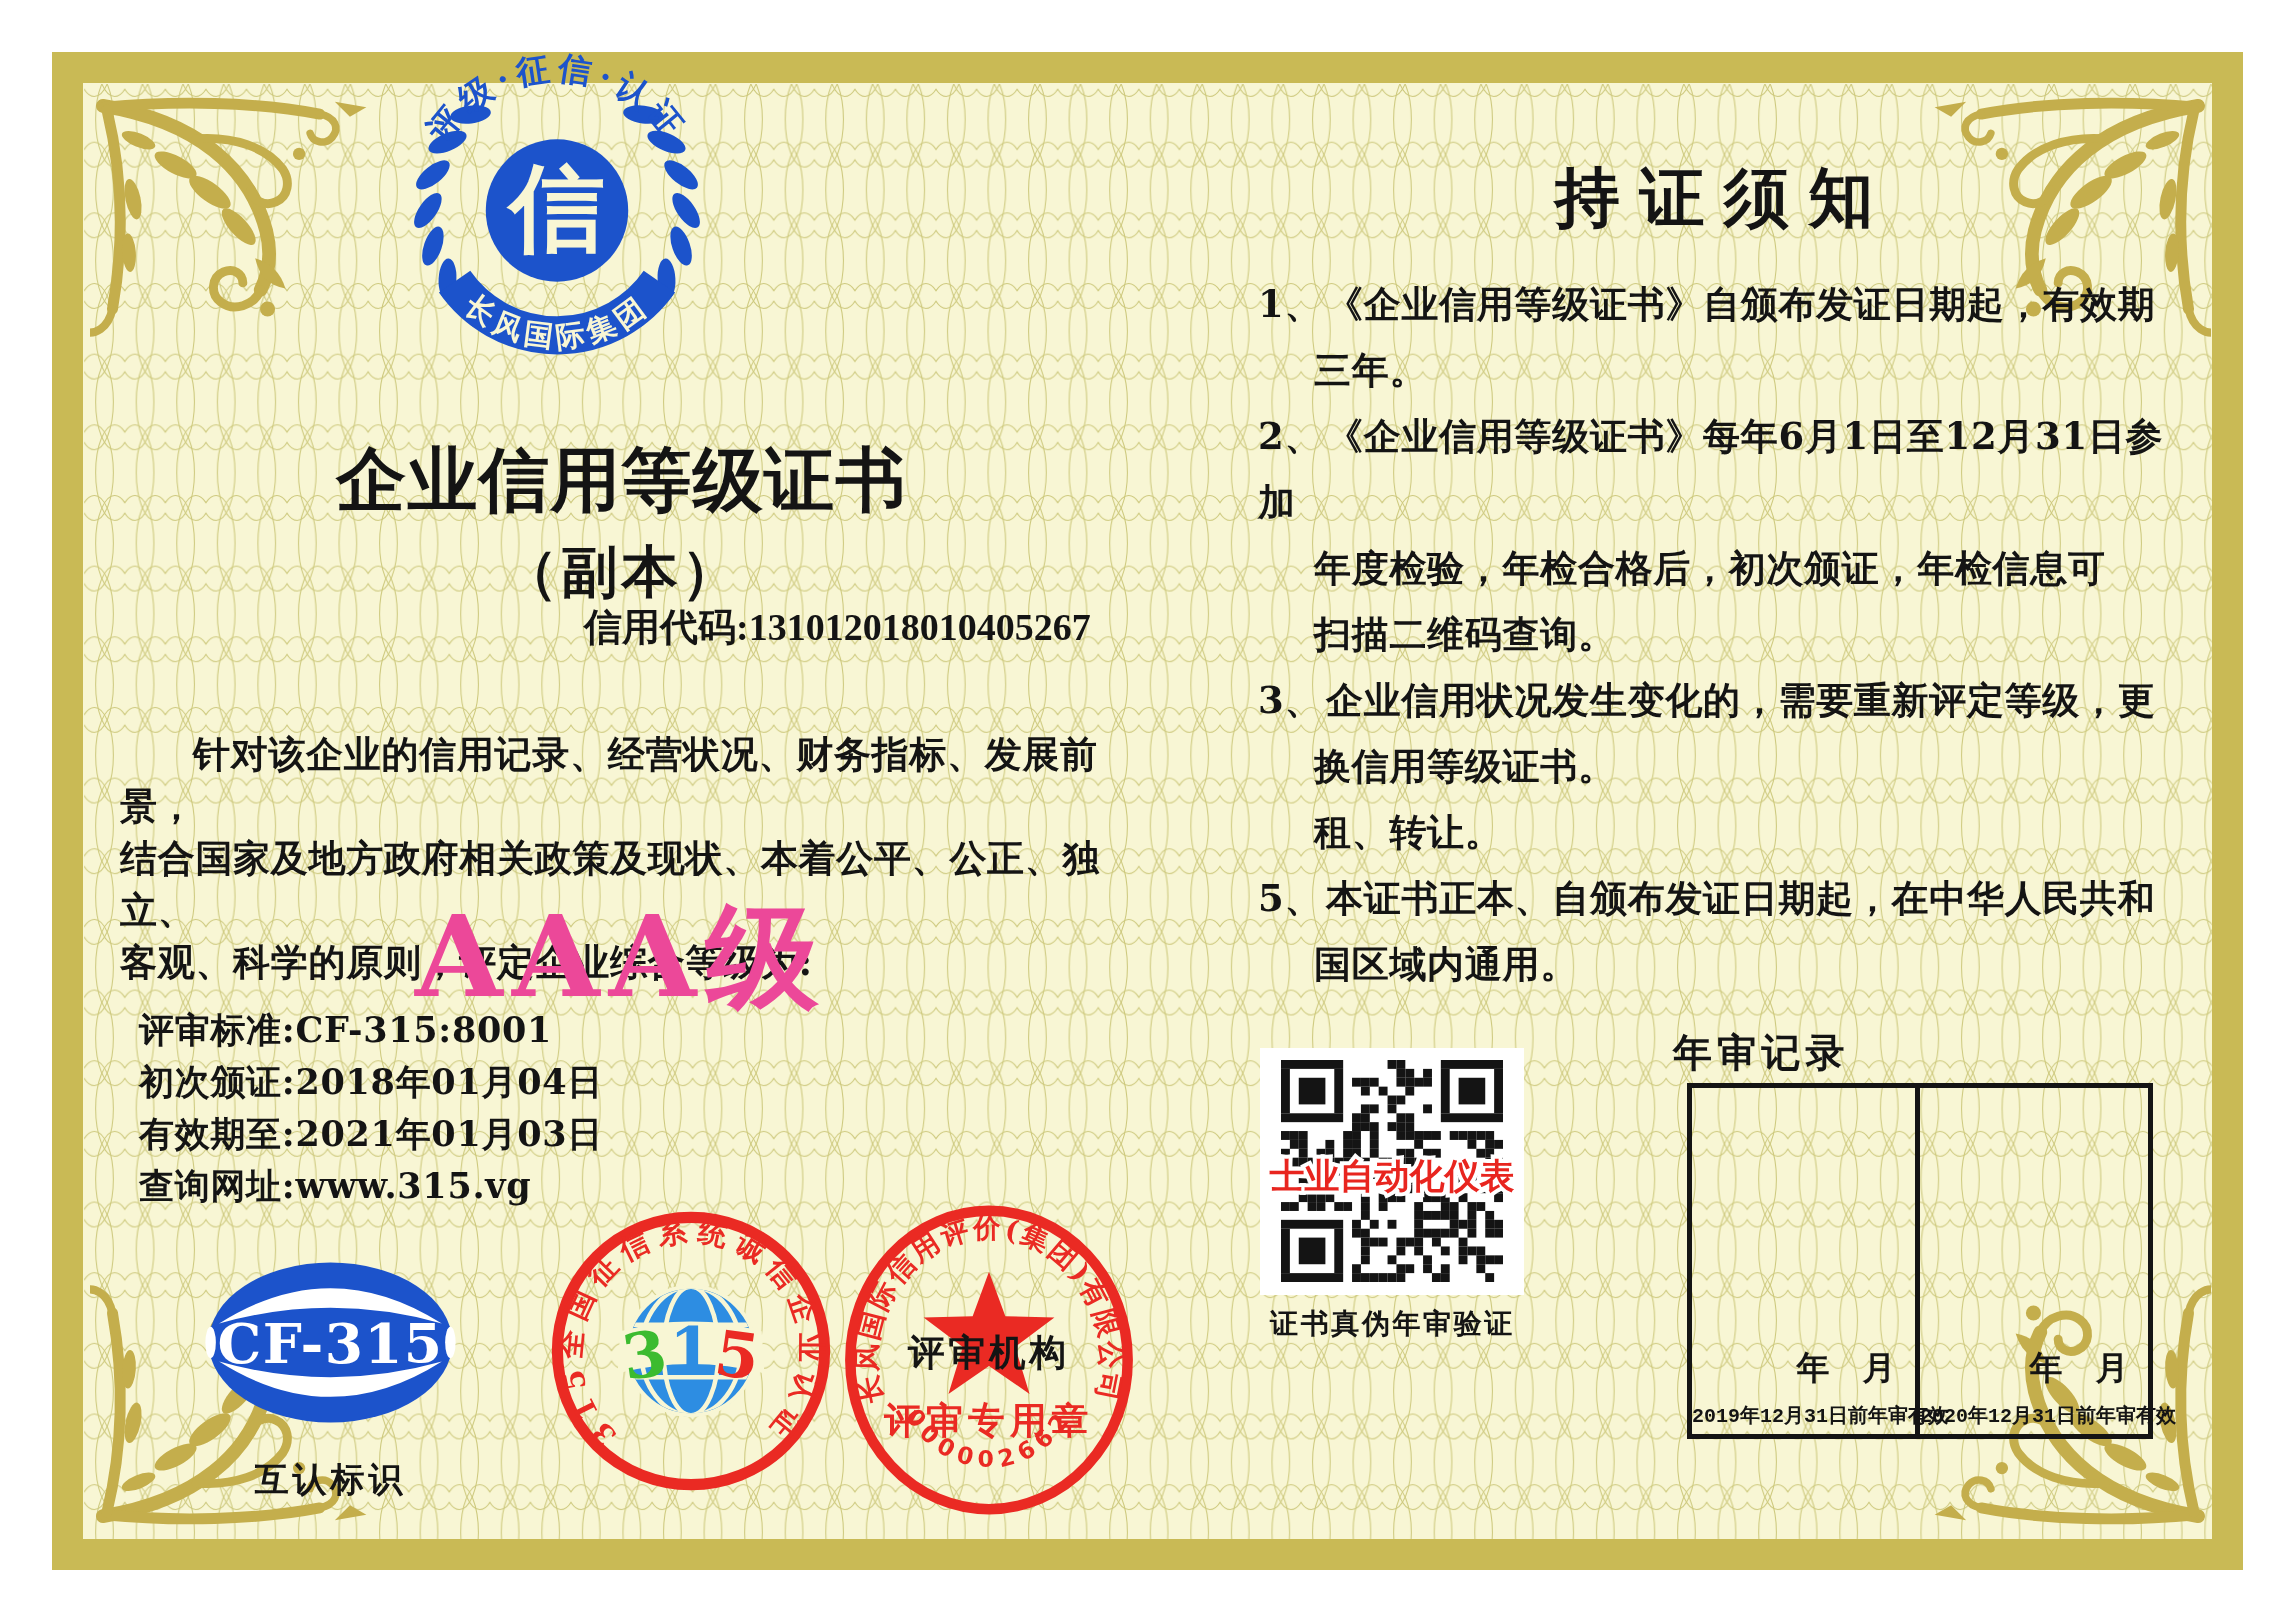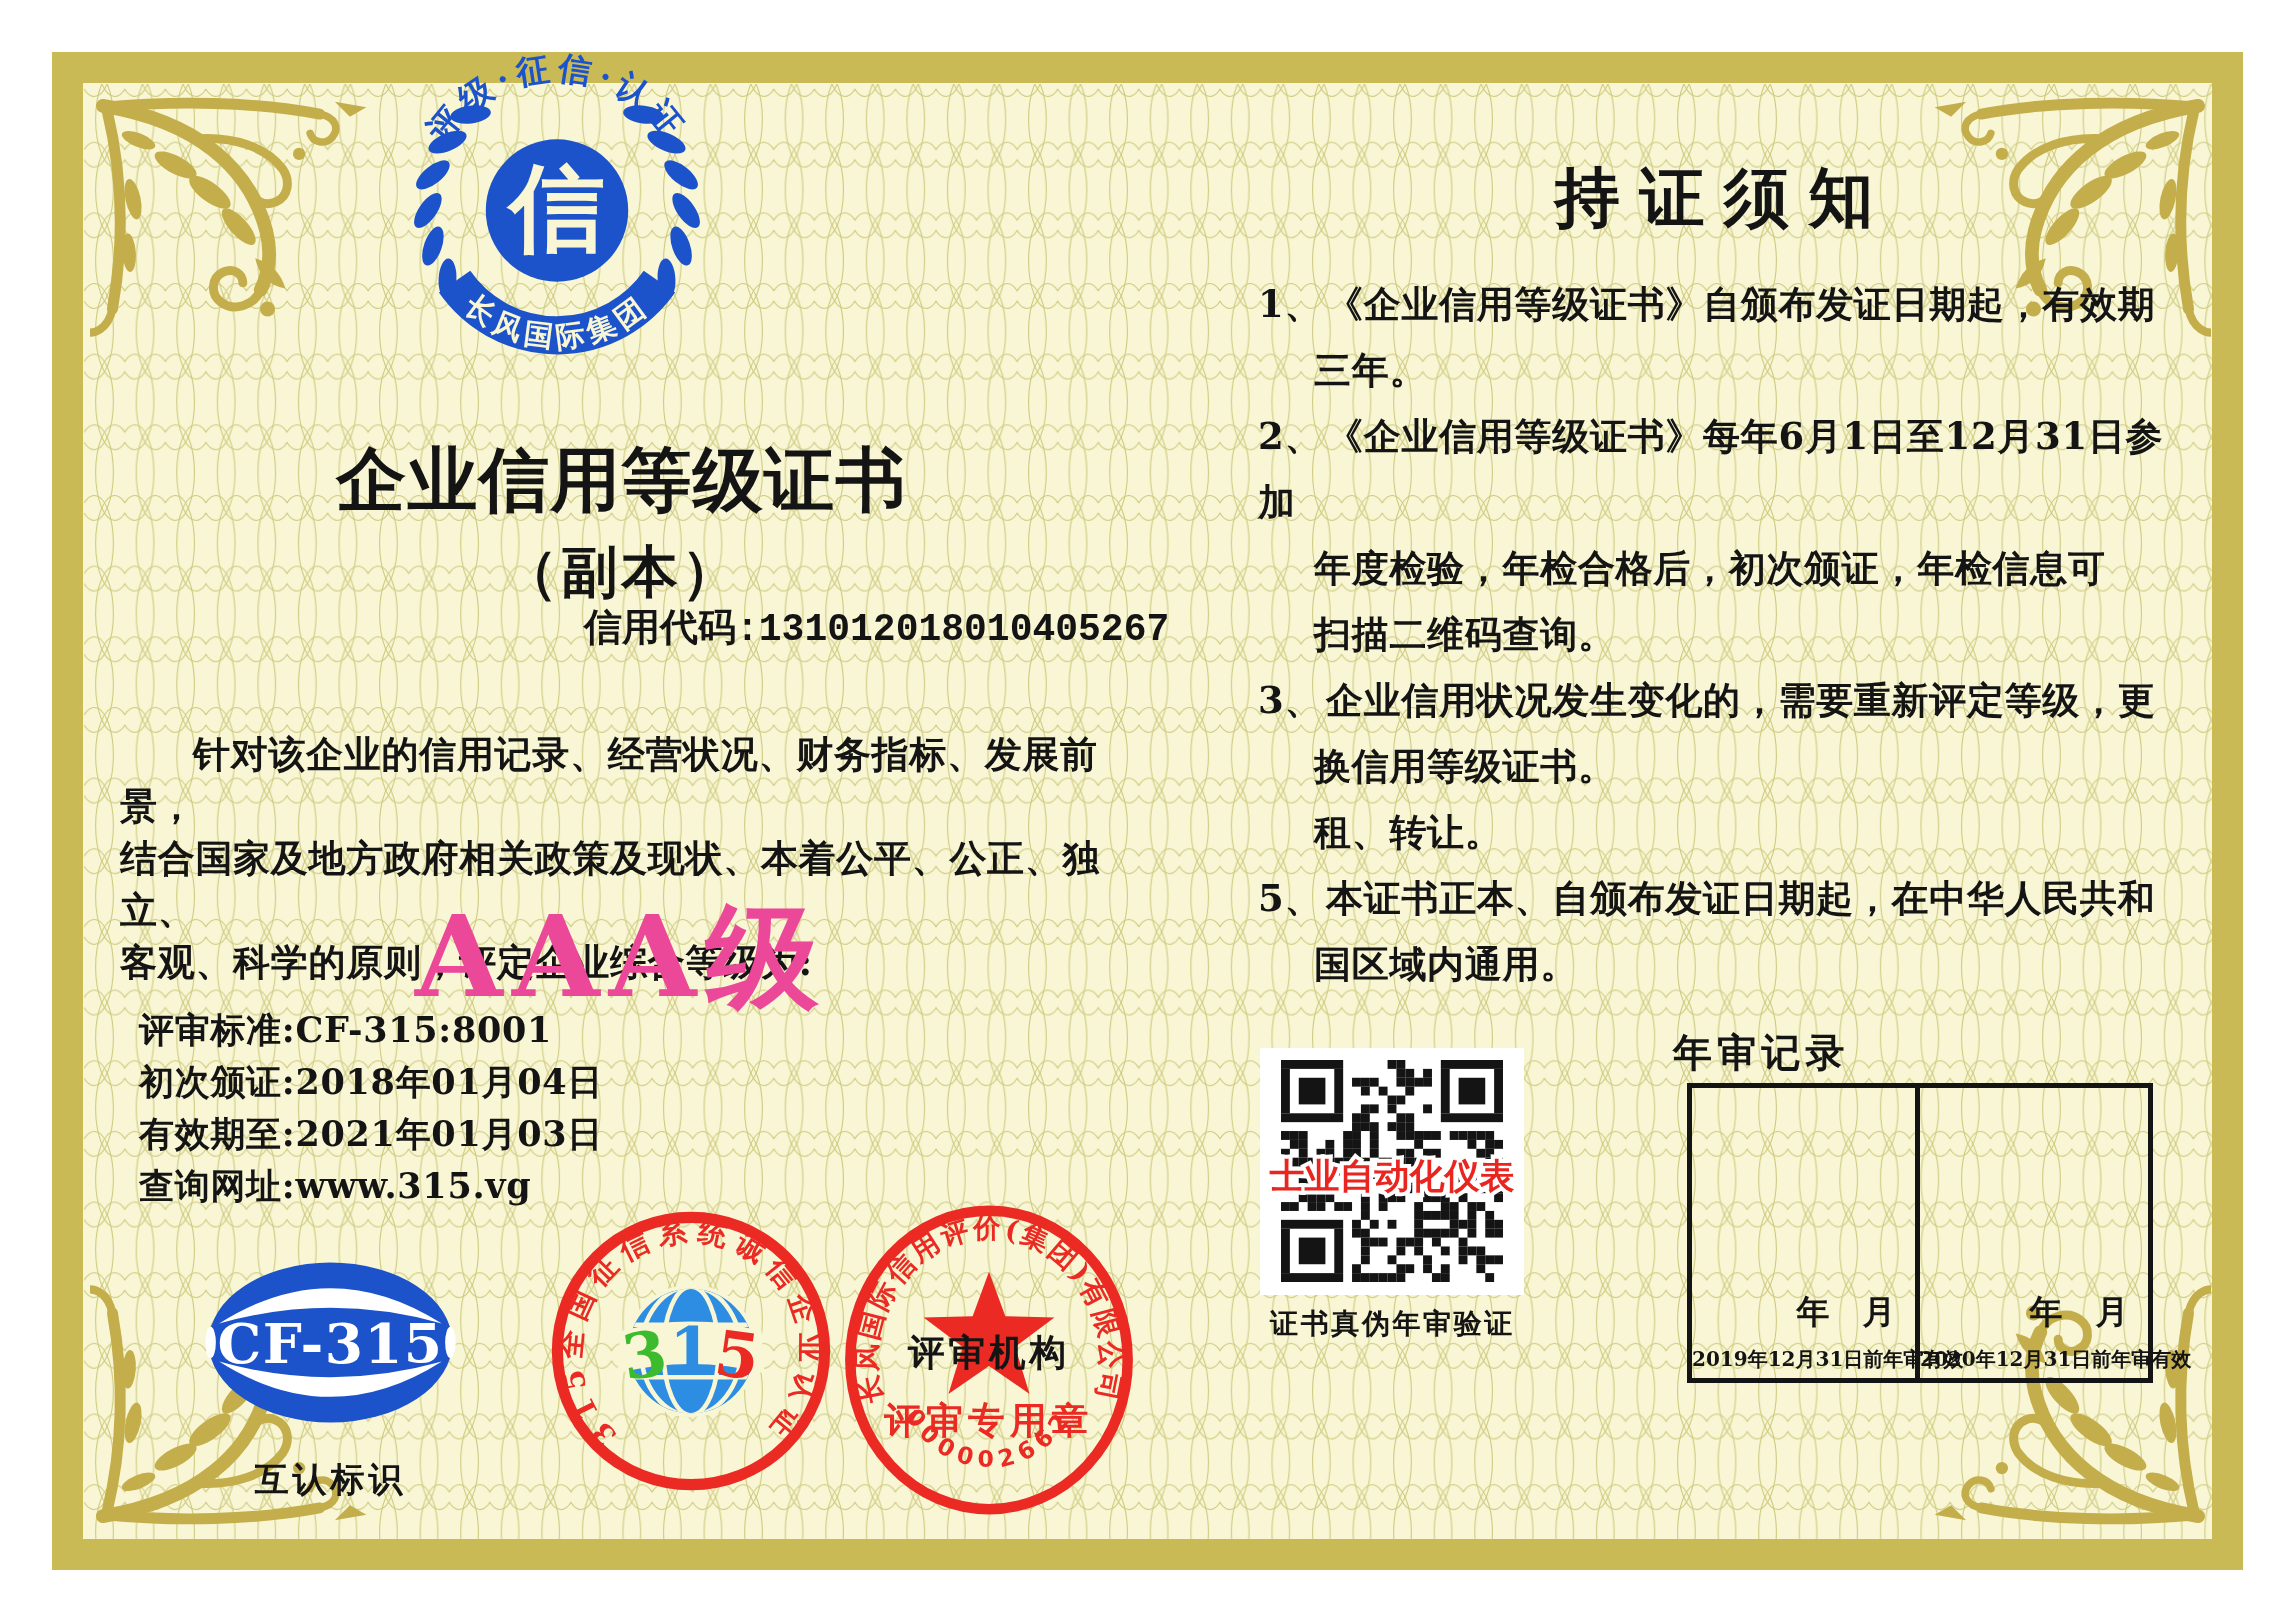--- a/index.html
+++ b/index.html
@@ -8,40 +8,40 @@
   .cert-frame{position:absolute;left:52px;top:52px;width:2191px;height:1518px;
         box-sizing:border-box;border:31px solid #c9ba55;background:#f8f6d4;}
   .pattern-svg{position:absolute;left:84px;top:84px;width:2128px;height:1455px;}
   .orn{position:absolute;width:281px;height:275px;}
   .orn.tl{left:90px;top:96px;}
   .orn.tr{left:1930px;top:96px;transform:scale(-1,1);}
   .orn.bl{left:90px;top:1251px;transform:scale(1,-1);}
   .orn.br{left:1930px;top:1251px;transform:scale(-1,-1);}
   .abs{position:absolute;}
   .serifb{font-family:"DejaVu Serif","Liberation Serif",serif;font-weight:700;}
-  .sansb{font-family:Liberation Mono, monospace;font-weight:800;}
+  .sansb{font-family:Liberation Serif, serif;font-weight:800;}
   .title{left:183px;top:434px;width:877px;text-align:center;font-size:70px;font-weight:700;letter-spacing:1.3px;}
   .subtitle{left:183px;top:535px;width:877px;text-align:center;font-size:56px;font-weight:700;letter-spacing:3.9px;}
   .credit-code{left:584px;top:602px;font-size:38px;letter-spacing:0px;}
   .company{left:139px;top:664px;font-size:37px;letter-spacing:1.3px;}
   .body-par{left:120px;top:728px;width:1047px;font-size:37px;font-weight:700;line-height:52px;letter-spacing:0.7px;}
   .body-par .ind{text-indent:73px;}
   .grade{left:183px;top:882px;width:877px;text-align:center;font-size:113px;font-weight:700;
          color:#ec4899;letter-spacing:9.2px;}
   .details{left:139px;top:1004px;font-size:35px;font-weight:700;line-height:52px;letter-spacing:0.7px;}
   .cf-caption{left:202px;top:1457px;width:257px;text-align:center;font-size:34px;font-weight:700;letter-spacing:3.9px;}
   .qr-box{left:1260px;top:1048px;width:264px;height:247px;background:#ffffff;}
   .qr-overlay{left:1260px;top:1153px;width:264px;text-align:center;font-size:35px;
               font-family:"DejaVu Sans","Liberation Sans",sans-serif;font-weight:800;}
   .qr-overlay .ol{position:absolute;left:0;top:0;width:100%;-webkit-text-stroke:7.9px #ffffff;color:#ffffff;}
   .qr-overlay .fl{position:absolute;left:0;top:0;width:100%;color:#e8251f;}
   .qr-caption{left:1237px;top:1305px;width:311px;text-align:center;font-size:28px;font-weight:700;letter-spacing:2.6px;}
   .annual-title{left:1673px;top:1026px;font-size:39px;font-weight:700;letter-spacing:5.2px;}
-  .annual-table{left:1687px;top:1083px;width:466px;height:300px;box-sizing:border-box;
-                border:5.2px solid #141414;display:flex;}
+  .annual-table{left:1687px;top:1083px;width:466px;height:356px;box-sizing:border-box;
+                border:5.2px solid #141414;display:flex;font-family:Liberation Mono, monospace;}
   .annual-cell{position:relative;flex:1 1 50%;box-sizing:border-box;}
   .annual-cell.first{border-right:5.2px solid #141414;}
   .cell-ym{position:absolute;right:19.6px;bottom:43px;font-size:33px;font-weight:700;}
   .cell-note{position:absolute;left:0;bottom:5.2px;width:100%;text-align:center;font-size:20px;font-weight:700;white-space:nowrap;}
   .notice-title{left:1256px;top:154px;width:936px;text-align:center;font-size:65px;font-weight:700;letter-spacing:19.6px;}
   .notice-body{left:1258px;top:271px;width:940px;font-size:37px;font-weight:700;line-height:66px;letter-spacing:0.7px;}
   .notice-body .cont{padding-left:56px;}
   .n-num{padding-right:3.9px;}
 </style>
 </head>

